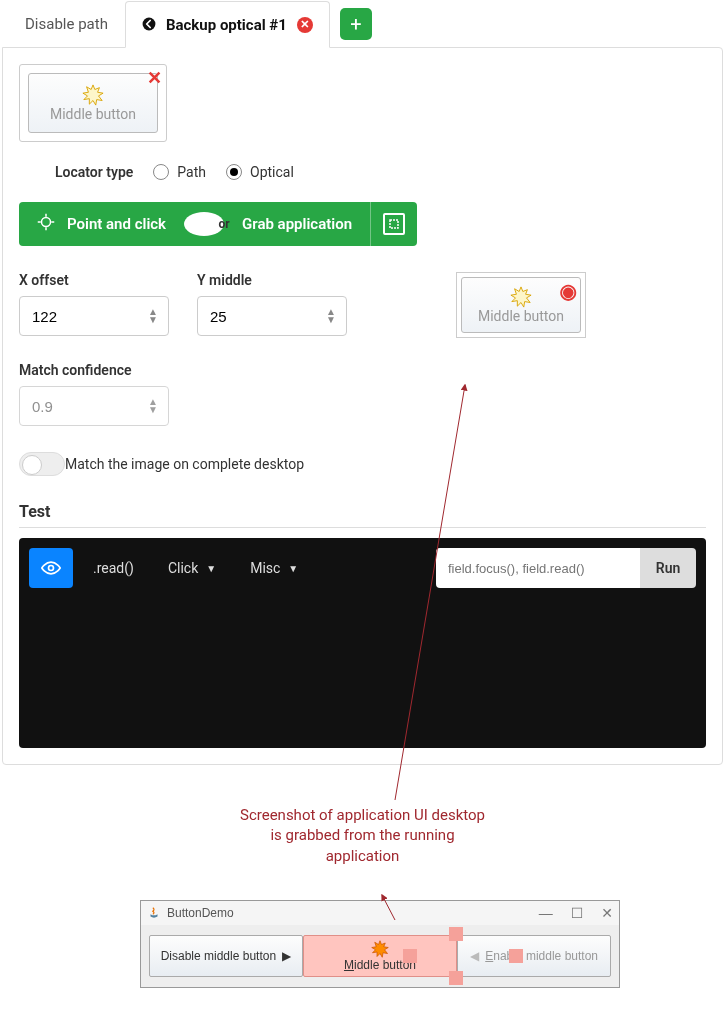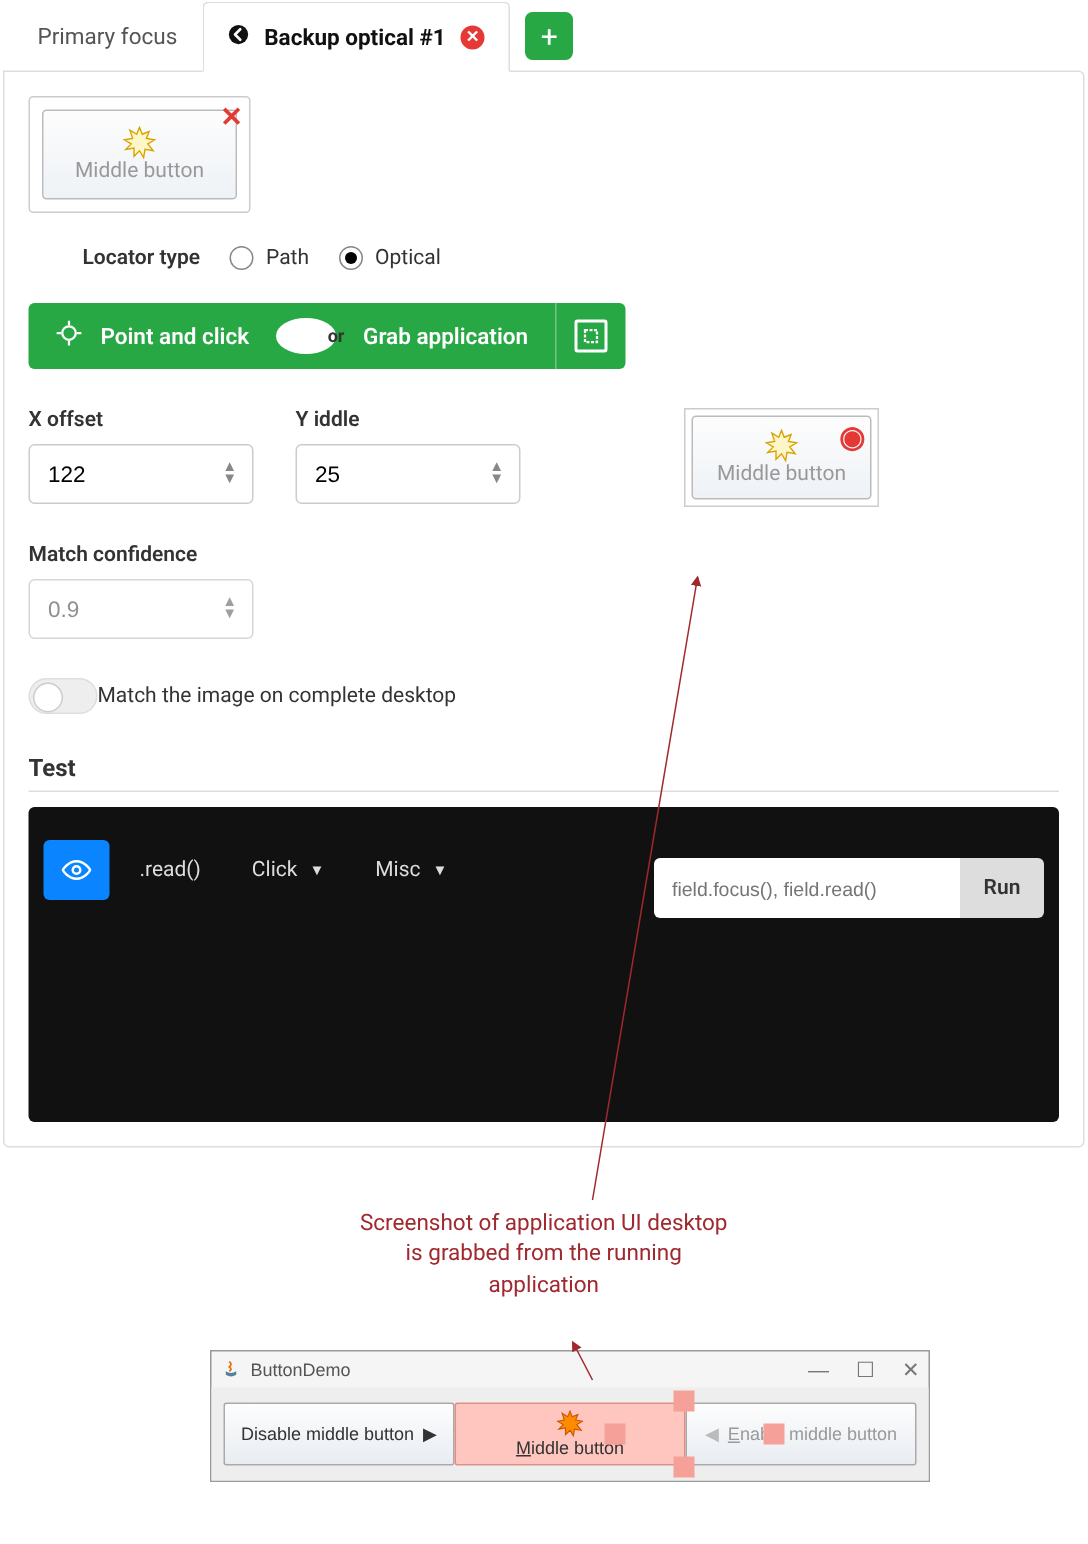--- a/index.html
+++ b/index.html
@@ -278,21 +278,20 @@
     font-size: 14px;
   }
   .con-action .caret { font-size: 10px; }
   .con-spacer { flex: 1; }
   .run-group {
     display: flex;
     height: 40px;
     border-radius: 4px;
     overflow: hidden;
     width: 260px;
-    margin-top: 24px;
   }
   .run-group input {
     flex: 1;
     border: none;
     outline: none;
     padding: 0 12px;
     font-size: 13px;
     color: #333;
   }
   .run-btn {
@@ -387,21 +386,21 @@
   .hbl { bottom: 2px; left: 315px; transform: translateX(-50%); }
   .hll { top: 50%; left: 262px; transform: translateY(-50%); }
   .hrr { top: 50%; left: 368px; transform: translateY(-50%); }
   .java-cup { width: 14px; height: 14px; }
 </style>
 </head>
 <body>
 
 <div class="tabs-row">
   <div class="tab">
-    <span>Primary focus</span>
+    <span>Disable path</span>
   </div>
   <div class="tab active">
     <span class="back-icon">
       <svg width="14" height="14" viewBox="0 0 24 24">
           <circle cx="12" cy="12" r="11" fill="#111"></circle>
           <path d="M14 6 L8 12 L14 18" stroke="#fff" stroke-width="3" fill="none" stroke-linecap="round" stroke-linejoin="round"></path>
         </svg>
     </span>
     <span>Backup optical #1</span>
     <span class="close-circle">✕</span>
@@ -466,21 +465,21 @@
   
   <div class="fields-row">
     <div class="field">
       <label>X offset</label>
       <div class="input-wrap">
         <input value="122" style="">
         <span class="stepper">▲<br>▼</span>
       </div>
     </div>
     <div class="field">
-      <label>Y iddle</label>
+      <label>Y middle</label>
       <div class="input-wrap">
         <input value="25" style="">
         <span class="stepper">▲<br>▼</span>
       </div>
     </div>
 
     <div class="preview-target">
       <div class="frame">
         <div class="app-btn-fake" style="width:120px;height:56px;">
           <svg class="splat" viewBox="0 0 24 24">

